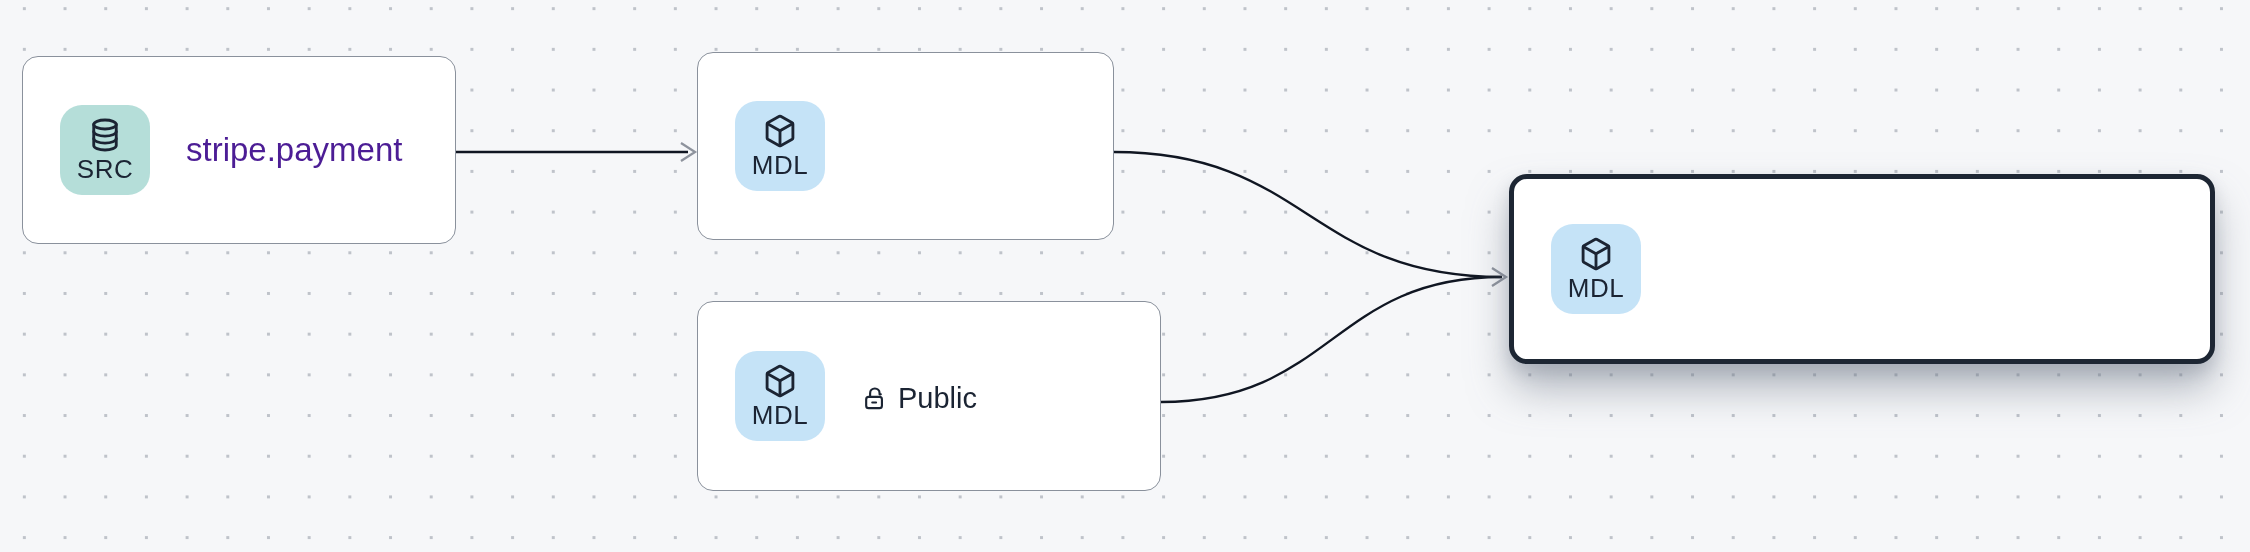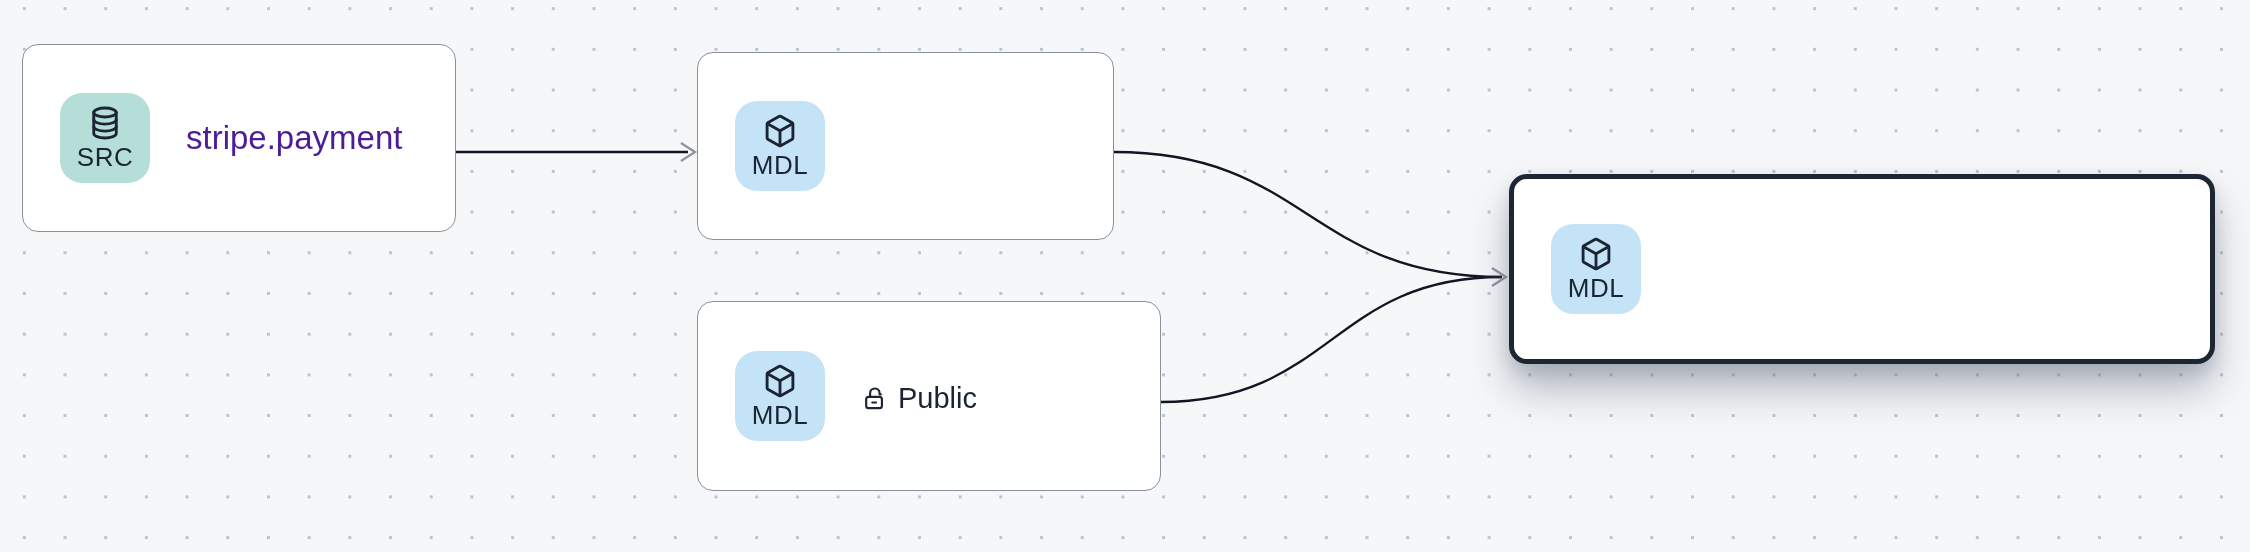--- a/index.html
+++ b/index.html
@@ -108,21 +108,21 @@
 
     <path class="edge-path" d="M456 152 H 688"></path>
     <polyline class="edge-arrow" points="681,143 695,152 681,161"></polyline>
 
     <path class="edge-path" d="M1114 152 C 1308 152, 1308 277, 1502 277"></path>
 
     <path class="edge-path" d="M1161 402 C 1332 402, 1332 277, 1502 277"></path>
     <polyline class="edge-arrow" points="1492,268 1506,277 1492,286"></polyline>
   </svg>
 
-  <div class="node" style="left:22px; top:44px; width:434px; height:188px;">
+  <div class="node" style="left:22px; top:56px; width:434px; height:188px;">
     <div class="badge" style="background: rgb(181, 222, 217);">
       <span class="icon">
         <svg viewBox="0 0 24 24" fill="none" stroke="currentColor" stroke-width="1.9" stroke-linecap="round" stroke-linejoin="round">
           <ellipse cx="12" cy="5" rx="7.5" ry="3"></ellipse>
           <path d="M4.5 5v4.7c0 1.66 3.36 3 7.5 3s7.5-1.34 7.5-3V5"></path>
           <path d="M4.5 9.7v4.7c0 1.66 3.36 3 7.5 3s7.5-1.34 7.5-3V9.7"></path>
           <path d="M4.5 14.4V19c0 1.66 3.36 3 7.5 3s7.5-1.34 7.5-3v-4.6"></path>
         </svg>
       </span>
       <span class="badge-label">SRC</span>

